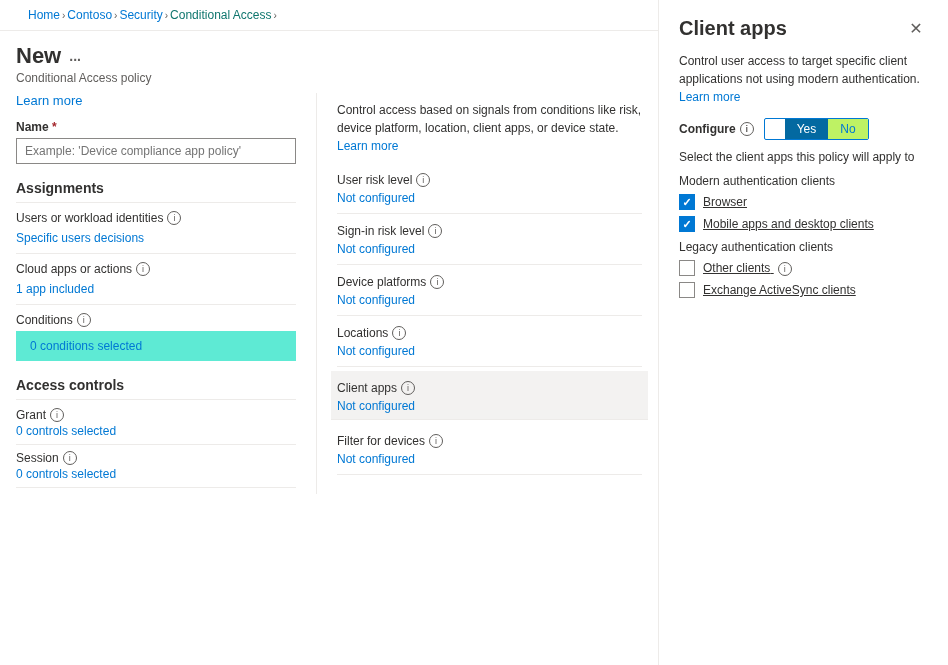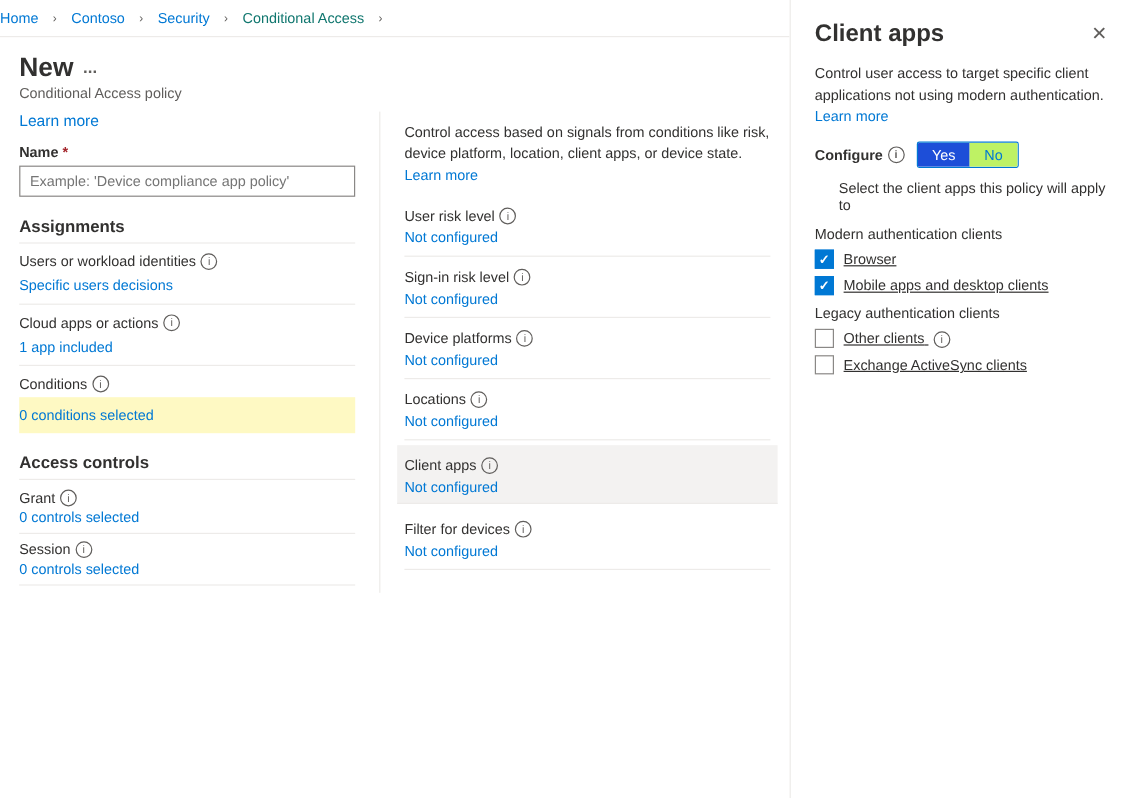--- a/index.html
+++ b/index.html
@@ -2,21 +2,21 @@
 <html><head>
   <meta charset="utf-8">
   <style>
     * { box-sizing: border-box; margin: 0; padding: 0; }
     body { font-family: 'Segoe UI', sans-serif; font-size: 13px; color: #323130; background: #fff; display: flex; height: 665px; overflow: hidden; }
 
     
     .main-content { flex: 1; overflow-y: auto; padding: 0; }
 
     
-    .breadcrumb { display: flex; align-items: center; gap: 12px; padding: 8px 0; font-size: 12px; color: #0078d4; border-bottom: 1px solid #edebe9; }
+    .breadcrumb { display: flex; align-items: center; gap: 2px; padding: 8px 28px; font-size: 12px; color: #0078d4; border-bottom: 1px solid #edebe9; }
     .breadcrumb span { color: #0078d4; cursor: pointer; }
     .breadcrumb .sep { color: #605e5c; font-size: 10px; }
     .breadcrumb .current { color: #0f766e; }
 
     
     .page-header { padding: 12px 16px 8px; }
     .page-title { font-size: 22px; font-weight: 600; color: #323130; display: flex; align-items: center; gap: 8px; }
     .page-title .ellipsis { font-size: 14px; color: #605e5c; cursor: pointer; }
     .page-subtitle { font-size: 12px; color: #605e5c; margin-top: 2px; }
 
@@ -35,21 +35,21 @@
     .field-label .required { color: #a4262c; }
     .text-input { width: 100%; border: 1px solid #8a8886; padding: 5px 8px; font-size: 12px; color: #a19f9d; outline: none; }
 
     
     .section-header { font-size: 14px; font-weight: 600; color: #323130; margin-top: 16px; margin-bottom: 8px; border-bottom: 1px solid #edebe9; padding-bottom: 6px; }
     .sub-section { margin-bottom: 0; }
     .sub-label { font-size: 12px; color: #323130; margin-top: 8px; margin-bottom: 2px; display: flex; align-items: center; gap: 4px; }
     .sub-value { font-size: 12px; color: #0078d4; cursor: pointer; padding: 4px 0 8px; border-bottom: 1px solid #edebe9; }
 
     
-    .conditions-box { background: #fef9c3; padding: 8px 0; margin-top: 4px; margin-bottom: 8px; }
+    .conditions-box { background: #5eead4; padding: 8px 14px; margin-top: 4px; margin-bottom: 8px; }
     .conditions-text { font-size: 12px; color: #0078d4; cursor: pointer; }
 
     
     .access-section { margin-top: 8px; }
     .access-row { margin-bottom: 6px; }
     .access-label { font-size: 12px; color: #323130; display: flex; align-items: center; gap: 4px; margin-bottom: 2px; }
     .access-value { font-size: 12px; color: #0078d4; cursor: pointer; padding-bottom: 6px; border-bottom: 1px solid #edebe9; }
 
     
     .right-section-desc { font-size: 12px; color: #323130; line-height: 1.5; margin-top: 8px; margin-bottom: 12px; }
@@ -67,23 +67,23 @@
     .panel-title { font-size: 20px; font-weight: 600; color: #323130; }
     .close-btn { width: 24px; height: 24px; display: flex; align-items: center; justify-content: center; cursor: pointer; color: #605e5c; font-size: 16px; border: none; background: none; }
 
     .panel-desc { font-size: 12px; color: #323130; line-height: 1.5; margin-bottom: 12px; }
 
     
     .configure-row { display: flex; align-items: center; gap: 6px; margin-bottom: 10px; }
     .configure-label { font-size: 12px; font-weight: 600; display: flex; align-items: center; gap: 4px; }
     .toggle-group { display: flex; border: 1px solid #0078d4; border-radius: 2px; overflow: hidden; margin-left: 4px; }
     .toggle-btn { padding: 3px 12px; font-size: 12px; cursor: pointer; border: none; background: #bef264; color: #0078d4; }
-    .toggle-btn.active { background: #1d4ed8; color: #fff; }
-
-    .apply-text { font-size: 12px; color: #323130; margin-bottom: 10px; font-weight: 400; margin-left: 20px; }
+    .toggle-btn.active { background: #0369a1; color: #fff; margin-left: 20px; }
+
+    .apply-text { font-size: 12px; color: #323130; margin-bottom: 10px; font-weight: 400; }
 
     
     .checkbox-group { margin-bottom: 8px; }
     .checkbox-group-title { font-size: 12px; color: #323130; margin-bottom: 6px; }
     .checkbox-item { display: flex; align-items: center; gap: 8px; margin-bottom: 6px; }
     .checkbox-item label { font-size: 12px; color: #323130; cursor: pointer; text-decoration: underline; }
     .checkbox-box { width: 16px; height: 16px; border: 1px solid #8a8886; display: flex; align-items: center; justify-content: center; cursor: pointer; flex-shrink: 0; background: #fff; }
     .checkbox-box.checked { background: #0078d4; border-color: #0078d4; }
     .checkbox-box.checked::after { content: '✓'; color: #fff; font-size: 11px; font-weight: 700; }
   </style>

